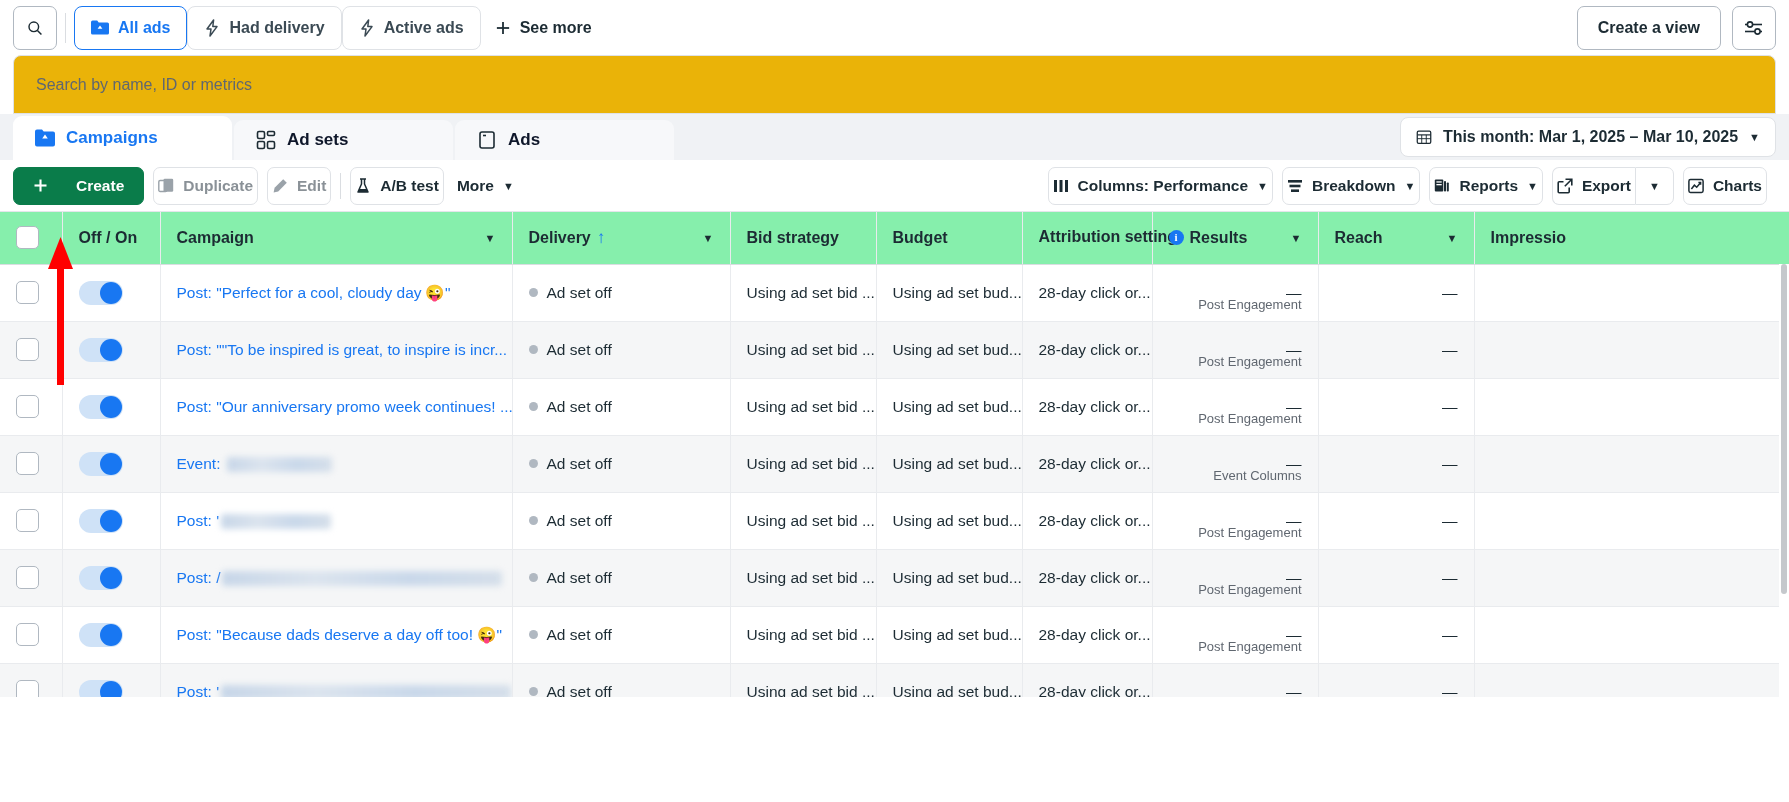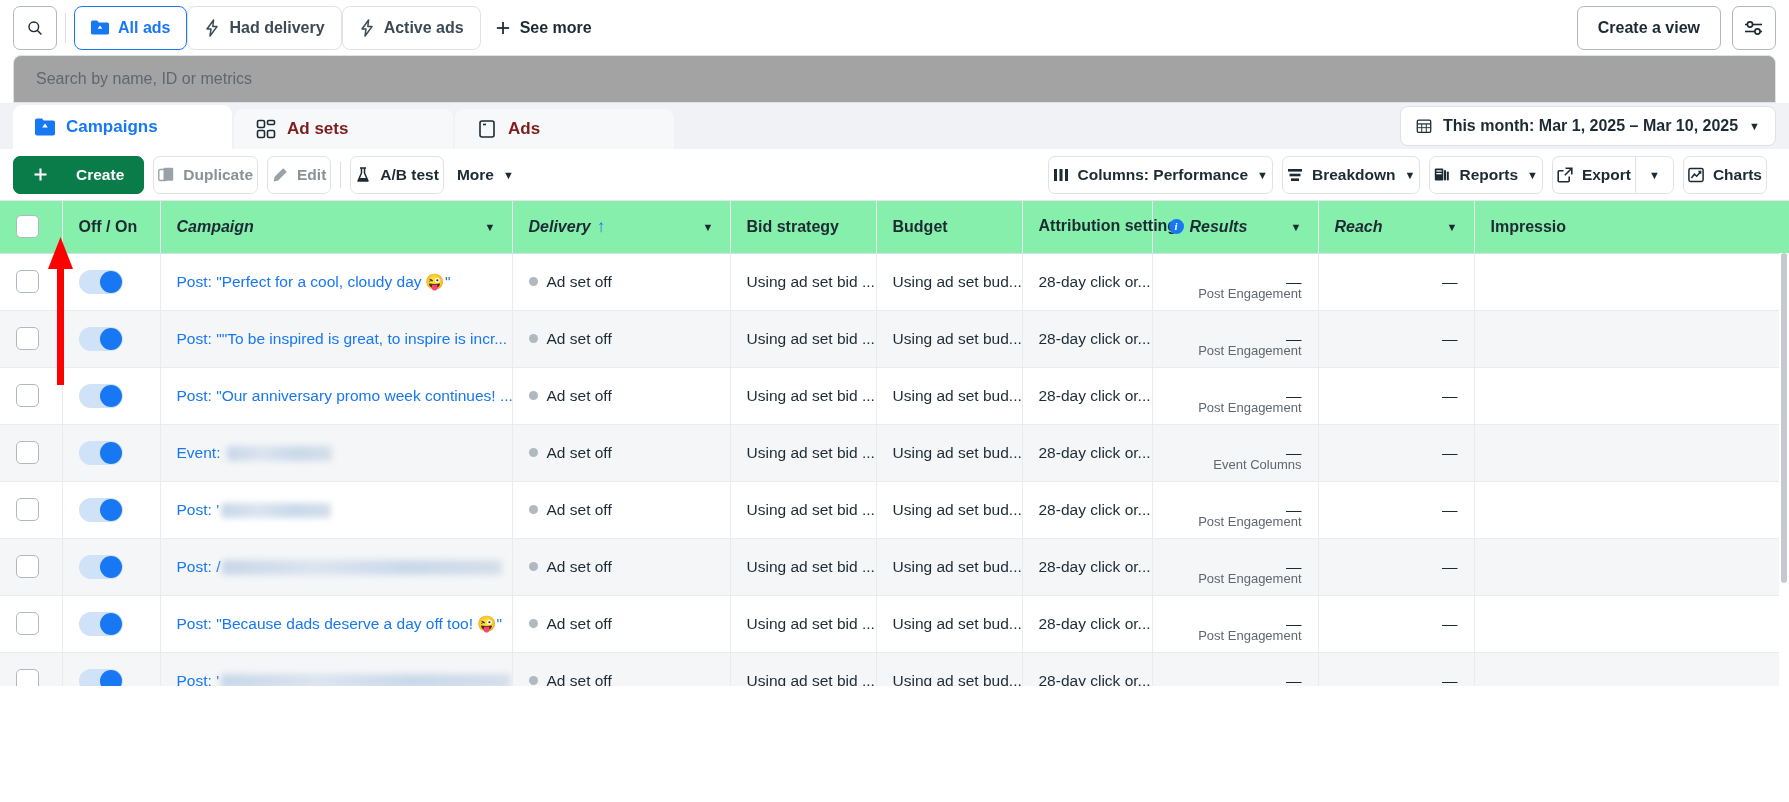--- a/index.html
+++ b/index.html
@@ -79,28 +79,28 @@
     border-radius: 7px;
     background: #fff;
     display: flex; align-items: center; justify-content: center;
     cursor: pointer;
     margin-left: 11px;
     flex: none;
   }
 
   
   .search-row {
-    height: 48px;
+    height: 59px;
     margin: 0 13px;
     border: 1px solid #dfe2e6;
     border-radius: 8px 8px 0 0;
     border-bottom: 1px solid #dfe2e6;
     display: flex; align-items: center;
     padding: 0 20px;
-    background: #a3a3a3;
+    background: #eab308;
   }
   .search-row input {
     border: none; outline: none;
     font-size: 16px;
     font-family: "Liberation Sans", sans-serif;
     color: #1c2b33;
     width: 100%;
     background: transparent;
   }
   .search-row input::placeholder { color: #606770; }
@@ -115,21 +115,21 @@
     position: relative;
   }
   .tab {
     height: 40px;
     min-width: 219px;
     display: flex; align-items: center;
     gap: 11px;
     padding: 0 22px;
     font-size: 17px;
     font-weight: bold;
-    color: #7f1d1d;
+    color: #0f172a;
     background: #f7f8fa;
     border-radius: 9px 9px 0 0;
     cursor: pointer;
     margin-right: 2px;
     position: relative;
     white-space: nowrap;
   }
   .tab.active {
     background: #ffffff;
     color: #1877f2;
@@ -226,21 +226,20 @@
     text-align: left;
     padding: 0 16px;
     vertical-align: middle;
     white-space: nowrap;
   }
   table.grid th .th-in {
     display: flex;
     align-items: center;
     justify-content: space-between;
     gap: 22px;
-    font-style: italic;
   }
   table.grid th .th-lbl {
     display: flex; align-items: center; gap: 6px;
     overflow: hidden;
   }
   table.grid td {
     height: 57px;
     border-bottom: 1px solid #e9ebee;
     border-right: 1px solid #e9ebee;
     font-size: 15.5px;

